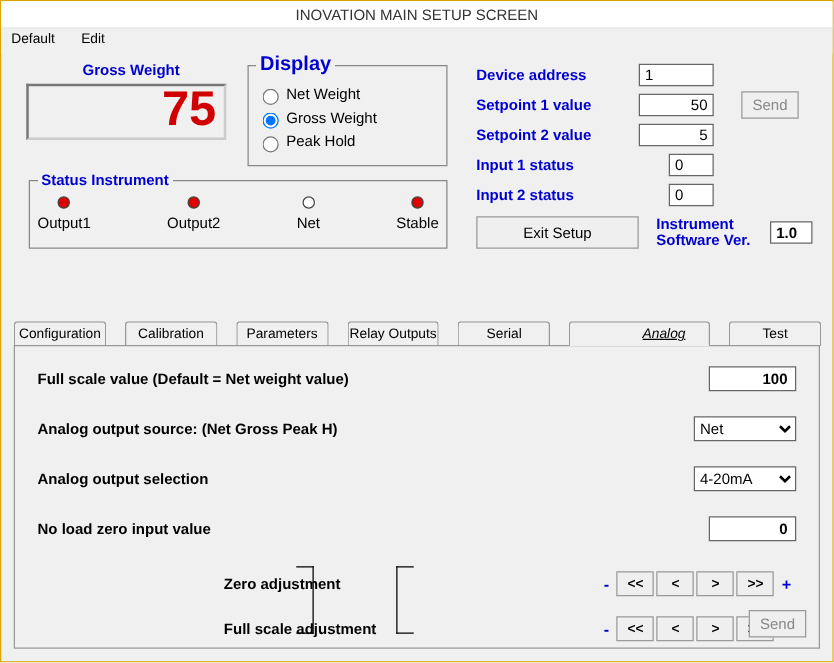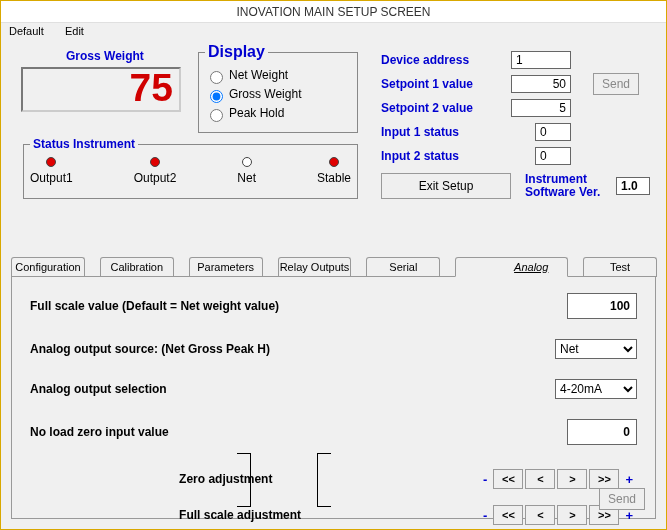--- a/index.html
+++ b/index.html
@@ -179,21 +179,21 @@
     font-size: 12px;
     font-weight: bold;
   }
   .flabel { flex: 1; }
   .finput {
     width: 70px;
     height: 20px;
     border: 1px solid #666;
     background: #fff;
     text-align: right;
-    padding: 12px 6px;
+    padding: 0 6px;
     font-size: 12px;
     font-weight: bold;
   }
   .fselect {
     width: 82px;
     height: 20px;
     border: 1px solid #666;
     background: #fff;
     font-size: 12px;
   }

